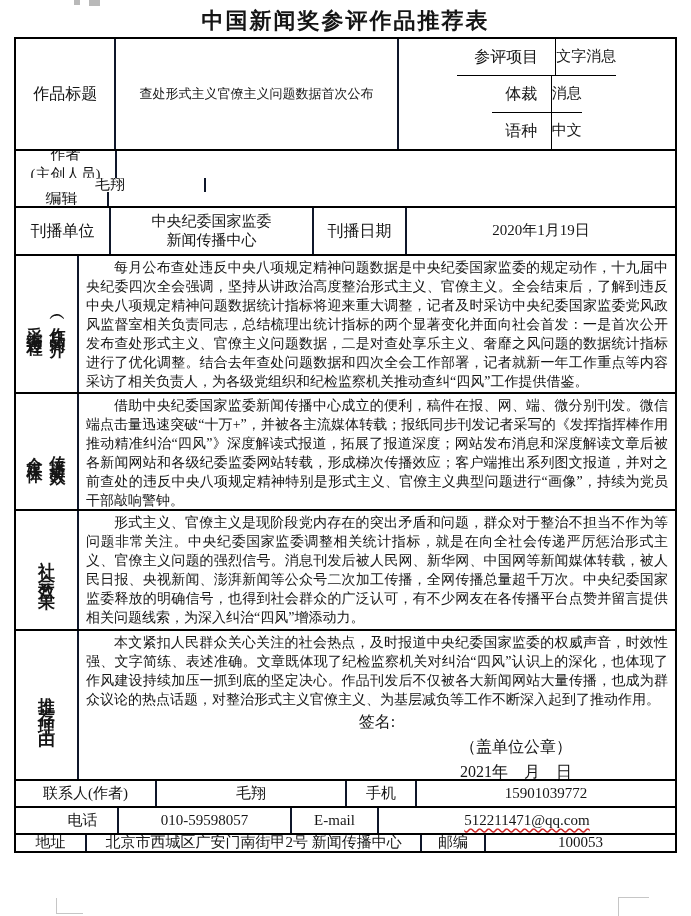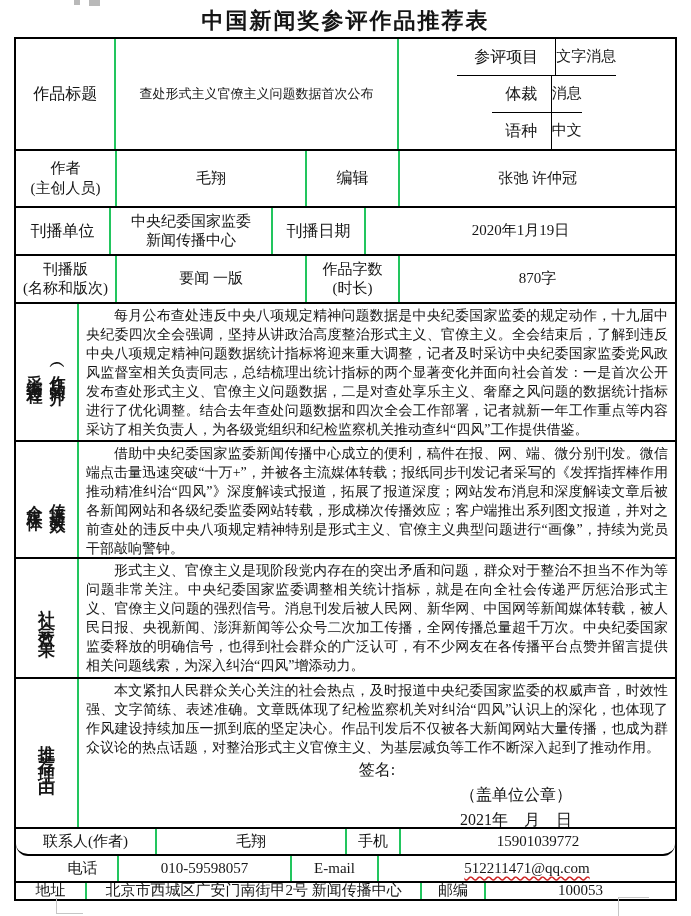--- a/index.html
+++ b/index.html
@@ -4,21 +4,21 @@
 <style>
   html,body{margin:0;padding:0;background:#ffffff;}
   .page{position:relative;width:691px;height:916px;background:#fff;overflow:hidden;
         font-family:"Liberation Serif","DejaVu Serif",serif;color:#151515;}
   .title{position:absolute;top:6px;left:0;width:100%;text-align:center;
          font-size:22px;font-weight:bold;letter-spacing:2px;margin:0;}
   .tbl{position:absolute;left:14px;top:37px;width:663px;border:2px solid #000;
        box-sizing:border-box;display:flex;flex-direction:column;background:#fff;}
   .row{display:flex;border-bottom:2px solid #000;box-sizing:border-box;}
   .row.last{border-bottom:none;}
-  .cell{border-right:2px solid #22c55e;box-sizing:border-box;display:flex;
+  .cell{border-right:2px solid #0f172a;box-sizing:border-box;display:flex;
         align-items:center;justify-content:center;text-align:center;overflow:hidden;}
   .cell.end{border-right:none;}
   .lbl{font-weight:normal;font-size:16px;line-height:1.3;white-space:pre-line;}
   .lbl-sm{font-size:15px;}
   .val{font-size:15px;line-height:1.3;white-space:pre-line;}
   .val-sm{font-size:13px;}
   .sect{display:flex;flex-direction:column;}
   .srow{display:flex;border-bottom:1px solid #000;box-sizing:border-box;flex:1;}
   .srow.slast{border-bottom:none;}
   .scell{border-right:1px solid #000;box-sizing:border-box;display:flex;
@@ -76,68 +76,52 @@
           <div class="scell" style="width:60px;">
             <span class="lbl">语种</span>
           </div>
           <div class="scell end" style="flex:1;">
             <span class="val">中文</span>
           </div>
         </div>
       </div>
     </div>
 
-    <div class="row" style="height:57px;">
+    <div class="row" style="height:57px;flex-direction:column;">
       <div class="cell" style="width:101px;">
         <span class="lbl lbl-sm">作者
 (主创人员)</span>
       </div>
       <div class="cell" style="width:190px;">
         <span class="val">毛翔</span>
       </div>
       <div class="cell" style="width:93px;text-align:right;">
         <span class="lbl">编辑</span>
       </div>
       <div class="cell end" style="flex:1;">
         <span class="val">张弛 许仲冠</span>
       </div>
     </div>
 
     <div class="row" style="height:48px;">
       <div class="cell" style="width:95px;">
         <span class="lbl">刊播单位</span>
       </div>
-      <div class="cell" style="width:162px;">
+      <div class="cell" style="width:203px;">
         <span class="val">中央纪委国家监委
 新闻传播中心</span>
       </div>
       <div class="cell" style="width:93px;">
         <span class="lbl">刊播日期</span>
       </div>
       <div class="cell end" style="flex:1;">
         <span class="val">2020年1月19日</span>
       </div>
     </div>
 
-    <div class="row" style="height:48px;">
-      <div class="cell" style="width:101px;">
-        <span class="lbl lbl-sm">刊播版
-(名称和版次)</span>
-      </div>
-      <div class="cell" style="width:190px;">
-        <span class="val">要闻 一版</span>
-      </div>
-      <div class="cell" style="width:93px;">
-        <span class="lbl lbl-sm">作品字数
-(时长)</span>
-      </div>
-      <div class="cell end" style="flex:1;">
-        <span class="val">870字</span>
-      </div>
-    </div>
 
     <div class="row" style="height:138px;">
       <div class="cell" style="width:63px;">
         <span class="vlbl">采编过程
 （作品简介）</span>
       </div>
       <div class="cell end para-cell" style="flex:1;">
         <div class="para">每月公布查处违反中央八项规定精神问题数据是中央纪委国家监委的规定动作，十九届中央纪委四次全会强调，坚持从讲政治高度整治形式主义、官僚主义。全会结束后，了解到违反中央八项规定精神问题数据统计指标将迎来重大调整，记者及时采访中央纪委国家监委党风政风监督室相关负责同志，总结梳理出统计指标的两个显著变化并面向社会首发：一是首次公开发布查处形式主义、官僚主义问题数据，二是对查处享乐主义、奢靡之风问题的数据统计指标进行了优化调整。结合去年查处问题数据和四次全会工作部署，记者就新一年工作重点等内容采访了相关负责人，为各级党组织和纪检监察机关推动查纠“四风”工作提供借鉴。</div>
       </div>
     </div>
@@ -166,28 +150,28 @@
         <span class="vlbl wide">推荐理由</span>
       </div>
       <div class="cell end para-cell" style="flex:1;">
         <div class="para">本文紧扣人民群众关心关注的社会热点，及时报道中央纪委国家监委的权威声音，时效性强、文字简练、表述准确。文章既体现了纪检监察机关对纠治“四风”认识上的深化，也体现了作风建设持续加压一抓到底的坚定决心。作品刊发后不仅被各大新闻网站大量传播，也成为群众议论的热点话题，对整治形式主义官僚主义、为基层减负等工作不断深入起到了推动作用。</div>
         <div class="sig-center">签名:</div>
         <div class="sig-block">（盖单位公章）</div>
         <div class="sig-block">2021年　月　日</div>
       </div>
     </div>
 
-    <div class="row" style="height:27px;border-radius:12px;">
+    <div class="row" style="height:27px;">
       <div class="cell" style="width:141px;">
         <span class="lbl lbl-sm">联系人(作者)</span>
       </div>
       <div class="cell" style="width:190px;">
         <span class="val">毛翔</span>
       </div>
-      <div class="cell" style="width:54px;">
+      <div class="cell" style="width:70px;">
         <span class="lbl lbl-sm">手机</span>
       </div>
       <div class="cell end" style="flex:1;">
         <span class="val">15901039772</span>
       </div>
     </div>
 
     <div class="row" style="height:27px;padding-left:32px;">
       <div class="cell" style="width:71px;">
         <span class="lbl lbl-sm">电话</span>

